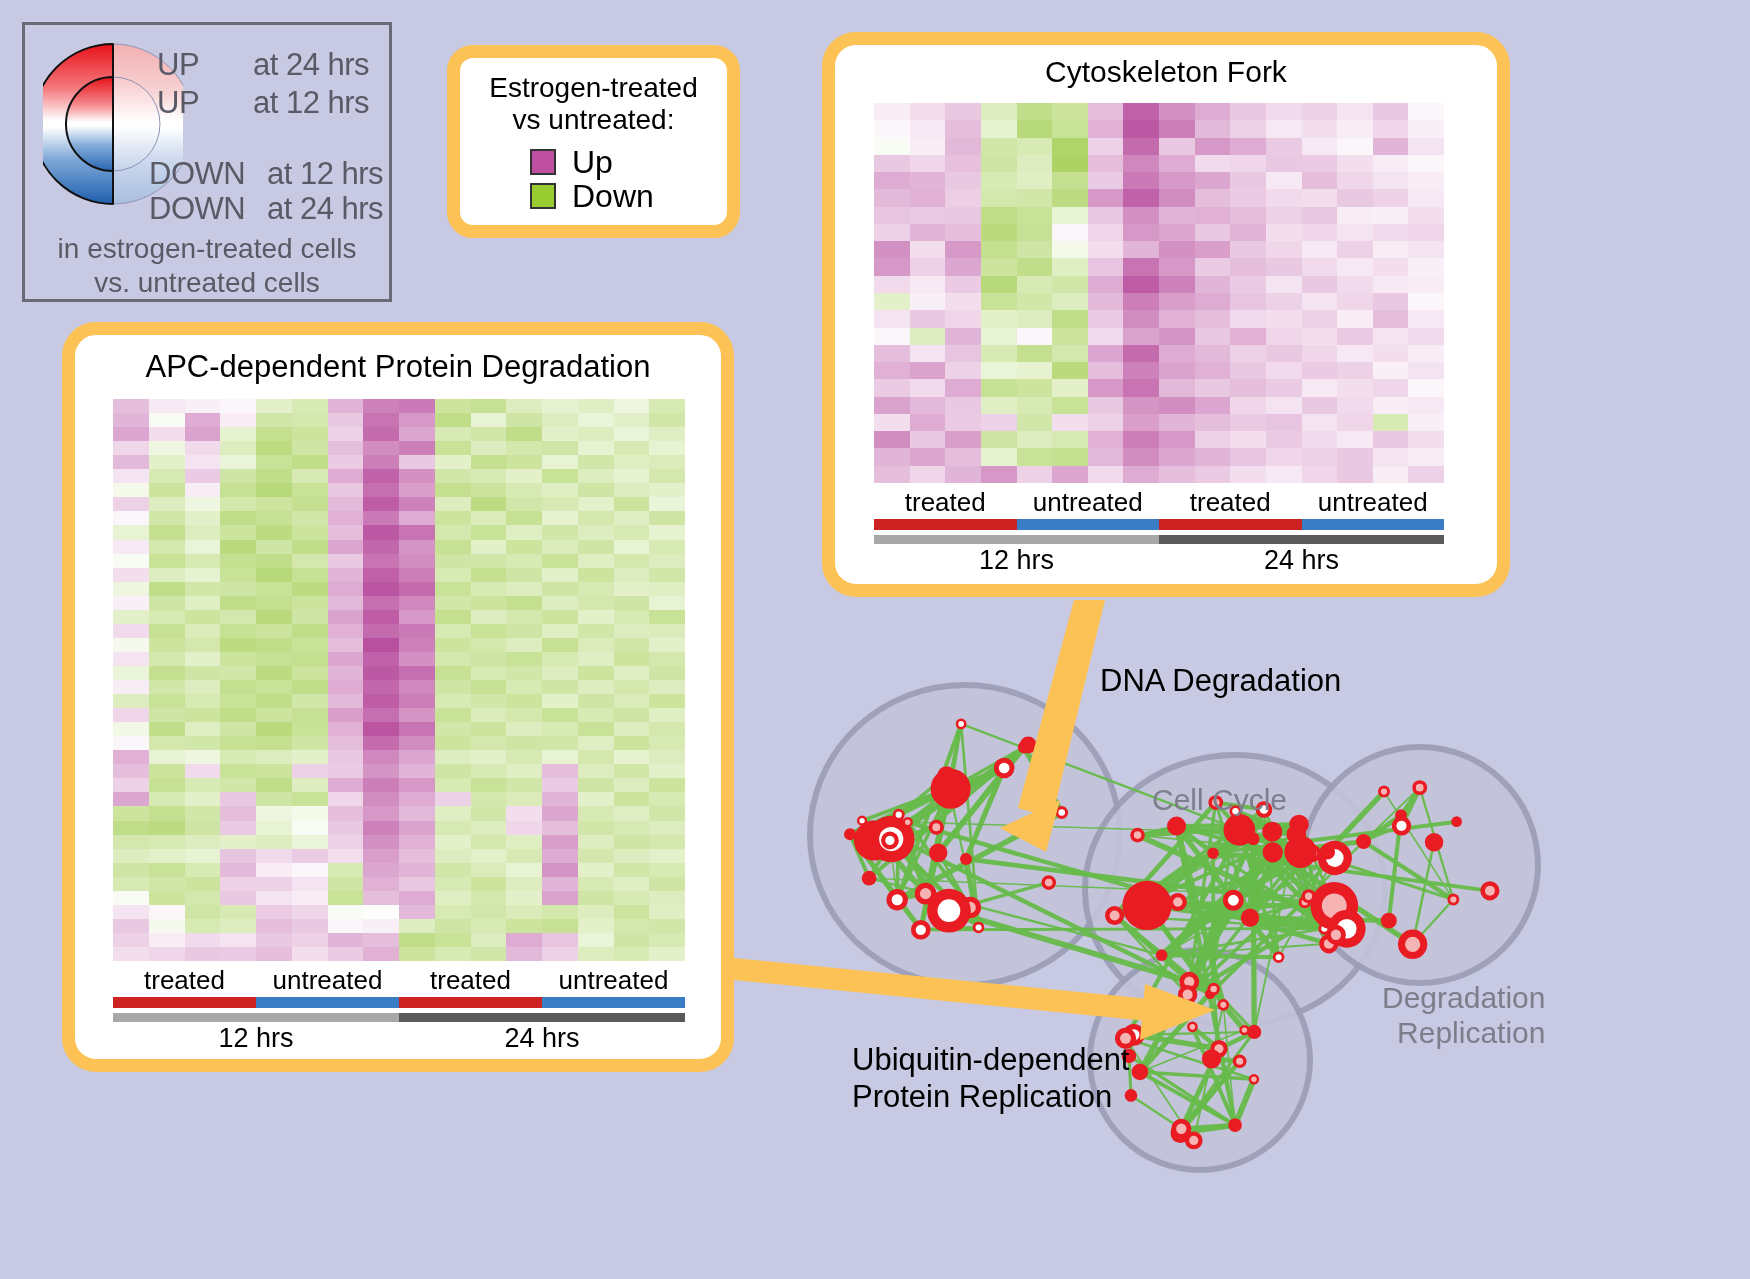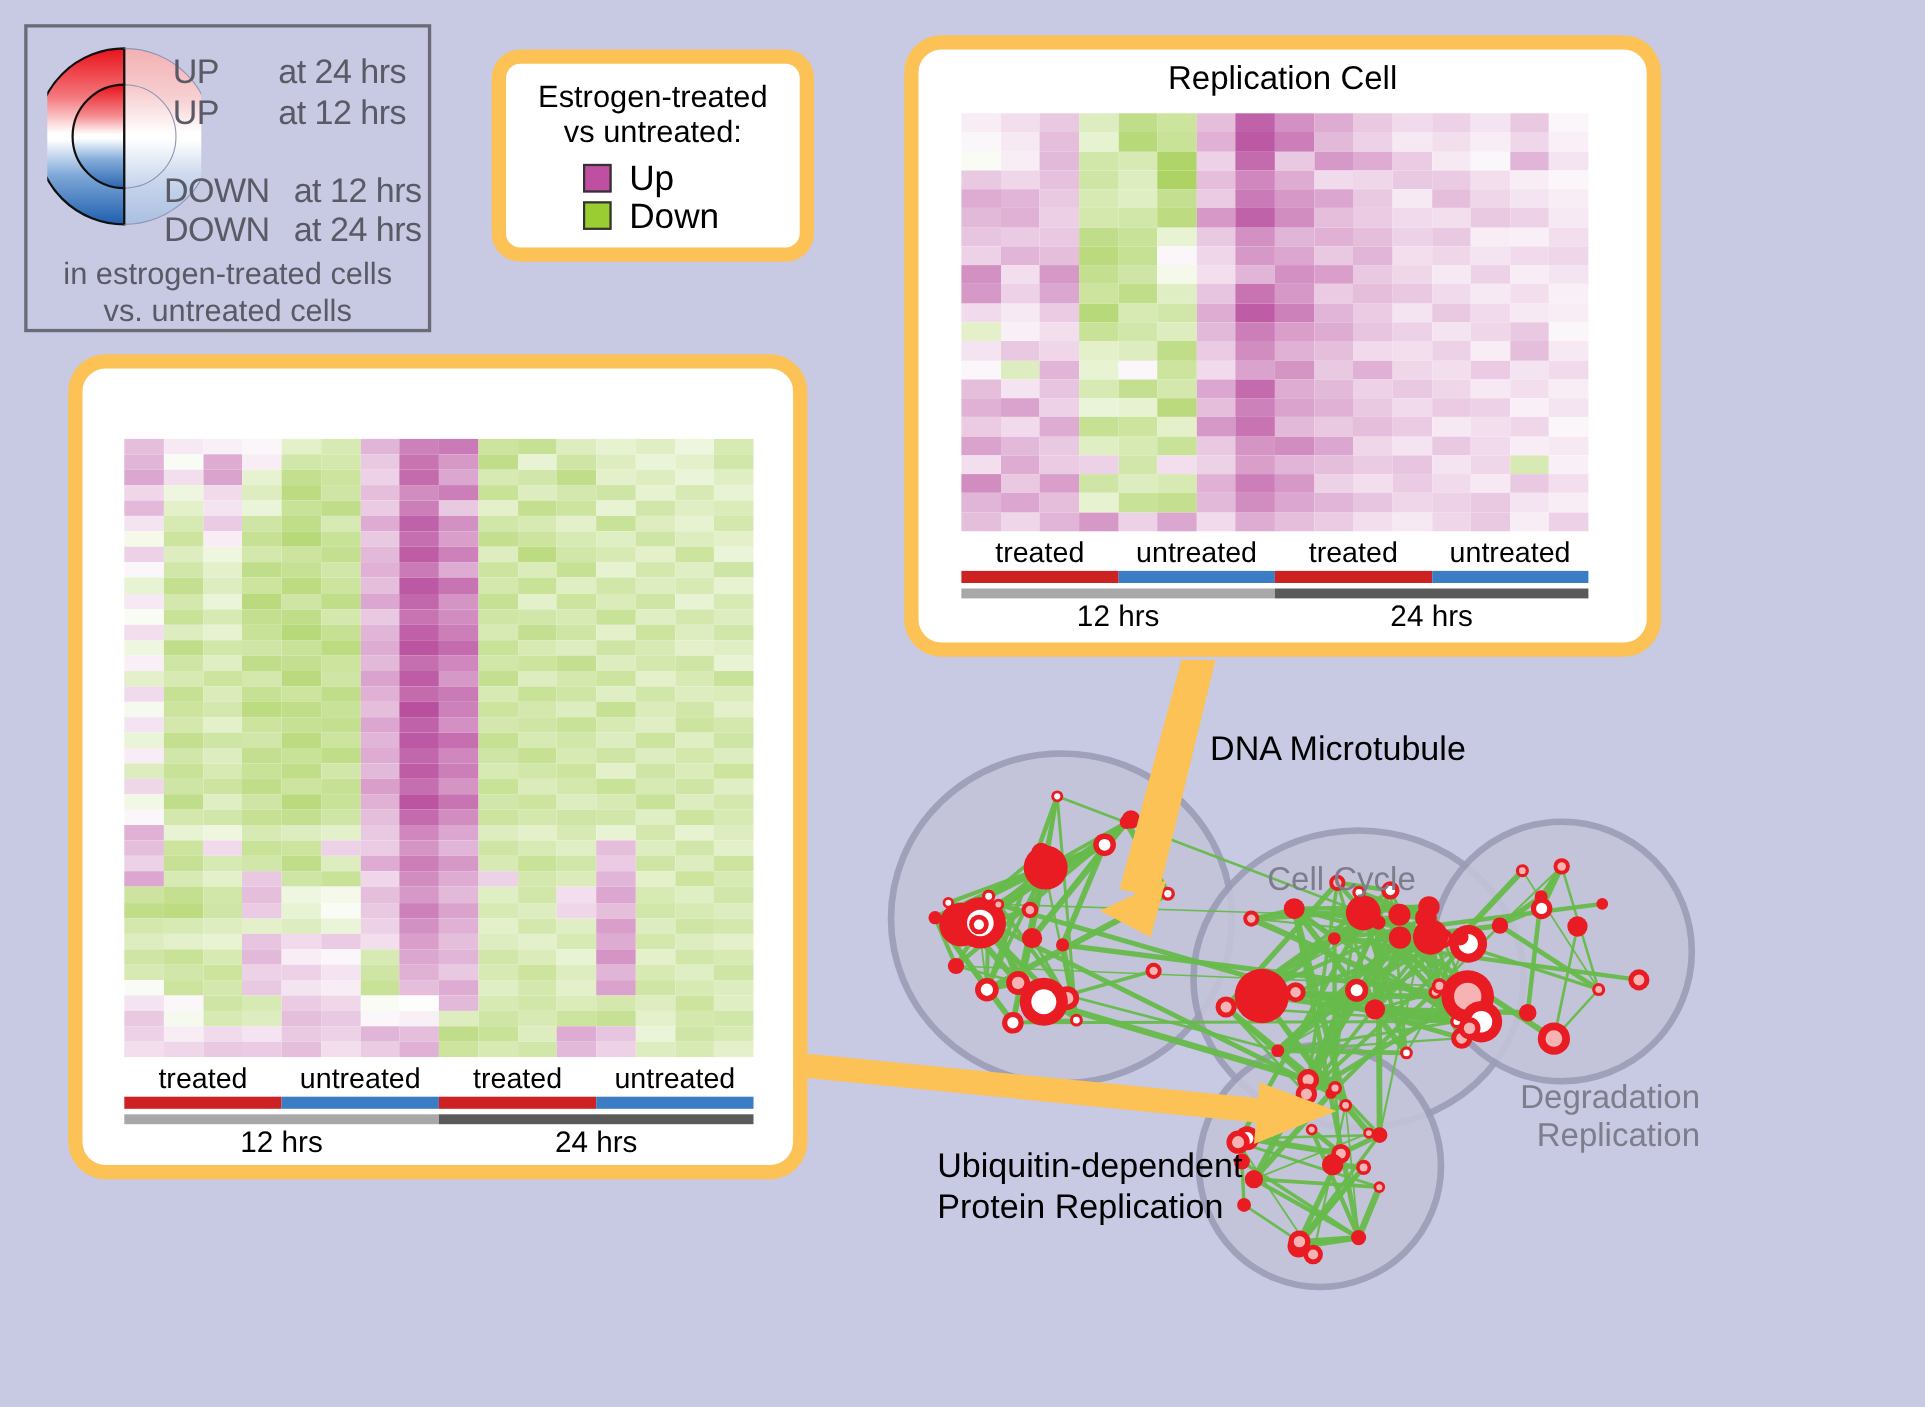--- a/index.html
+++ b/index.html
@@ -160,21 +160,21 @@
       <span class="legend-lab">Up</span>
     </div>
     <div class="legend-row">
       <span class="swatch" id="sw-down" style="background: rgb(154, 205, 50);"></span>
       <span class="legend-lab">Down</span>
     </div>
   </div>
 </div>
 
 <div class="card" id="repfork-card">
-  <div class="panel-title">Replication Cell</div>
+  <div class="panel-title">Cytoskeleton Fork</div>
   <div class="hm" id="hm-rf" style="width: 570px; height: 380px; grid-template-columns: repeat(16, 1fr); grid-template-rows: repeat(22, 1fr); left: 39px; top: 58px;">
       <i style="background: rgb(248, 237, 245);"></i>
       <i style="background: rgb(242, 222, 237);"></i>
       <i style="background: rgb(233, 200, 225);"></i>
       <i style="background: rgb(221, 237, 191);"></i>
       <i style="background: rgb(192, 221, 137);"></i>
       <i style="background: rgb(204, 228, 158);"></i>
       <i style="background: rgb(229, 190, 220);"></i>
       <i style="background: rgb(192, 98, 169);"></i>
       <i style="background: rgb(211, 144, 194);"></i>
@@ -540,20 +540,21 @@
       <i style="background: rgb(90, 90, 90);"></i>
     </div>
     <div class="time-labels" style="grid-template-columns: repeat(2, 1fr);">
       <span>12 hrs</span>
       <span>24 hrs</span>
     </div>
   </div>
 </div>
 
 <div class="card" id="apc-card">
+  <div class="panel-title">APC-dependent Protein Degradation</div>
   <div class="hm" id="hm-apc" style="width: 572px; height: 562px; grid-template-columns: repeat(16, 1fr); grid-template-rows: repeat(40, 1fr); left: 38px; top: 64px;">
       <i style="background: rgb(229, 190, 220);"></i>
       <i style="background: rgb(246, 233, 243);"></i>
       <i style="background: rgb(249, 240, 247);"></i>
       <i style="background: rgb(251, 246, 250);"></i>
       <i style="background: rgb(227, 240, 201);"></i>
       <i style="background: rgb(215, 234, 180);"></i>
       <i style="background: rgb(225, 181, 215);"></i>
       <i style="background: rgb(205, 129, 186);"></i>
       <i style="background: rgb(202, 122, 182);"></i>
@@ -1577,21 +1578,21 @@
 
 <svg class="abs" style="left:0;top:0;width:1750px;height:1279px;pointer-events:none;">
 
   <path d="M1074 600 L1105 600 L1052 818 L1018 808 Z" fill="#fcc255"></path>
   <path d="M1060 800 L1000 828 L1046 852 Z" fill="#fcc255"></path>
 
   <path d="M734 958 L1160 1000 L1158 1022 L734 980 Z" fill="#fcc255"></path>
   <path d="M1145 984 L1215 1010 L1140 1040 Z" fill="#fcc255"></path>
 </svg>
 
-<div class="cluster-label" id="lab-dna">DNA Microtubule</div>
+<div class="cluster-label" id="lab-dna">DNA Degradation</div>
 <div class="cluster-label" id="lab-cc">Cell Cycle</div>
 <div class="cluster-label" id="lab-mt">
   <div>Degradation</div>
   <div>Replication</div>
 </div>
 <div class="cluster-label" id="lab-ub">
   <div>Ubiquitin-dependent</div>
   <div>Protein Replication</div>
 </div>
 

